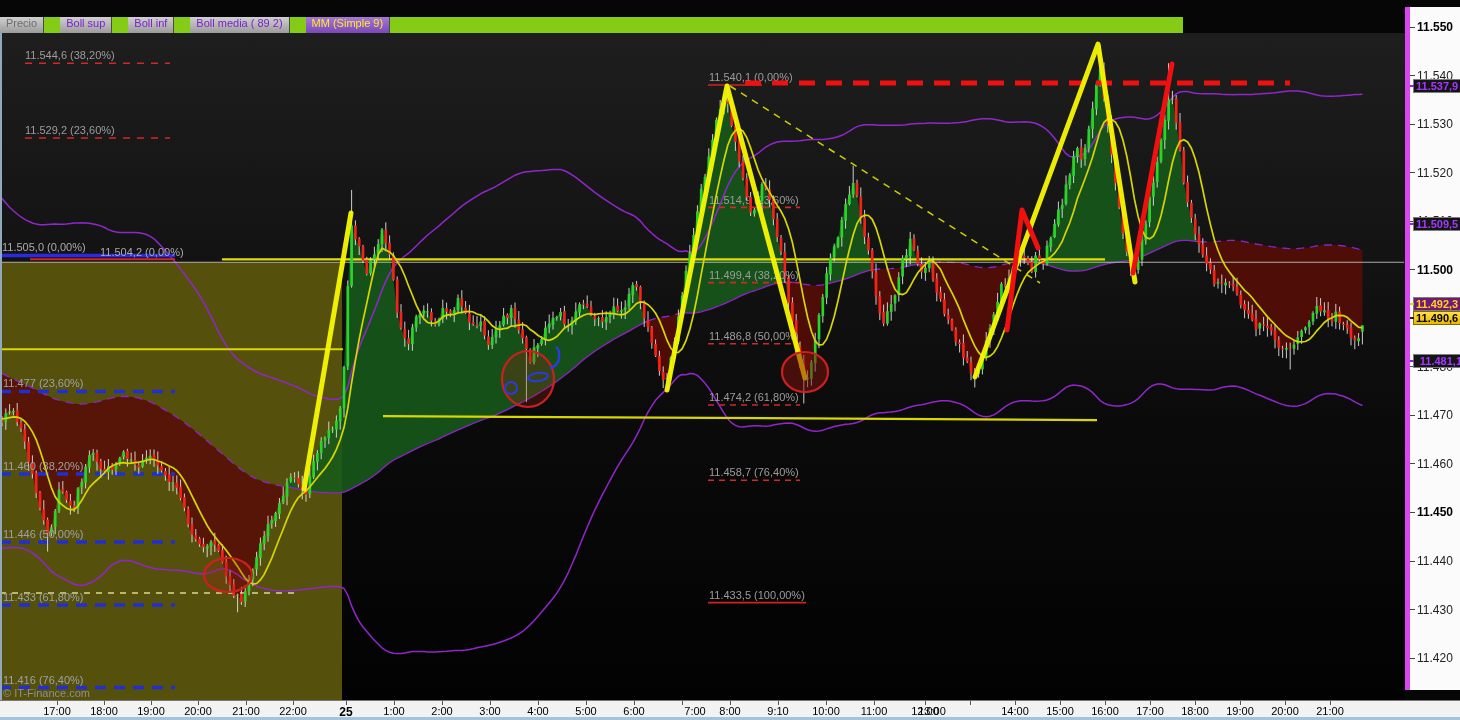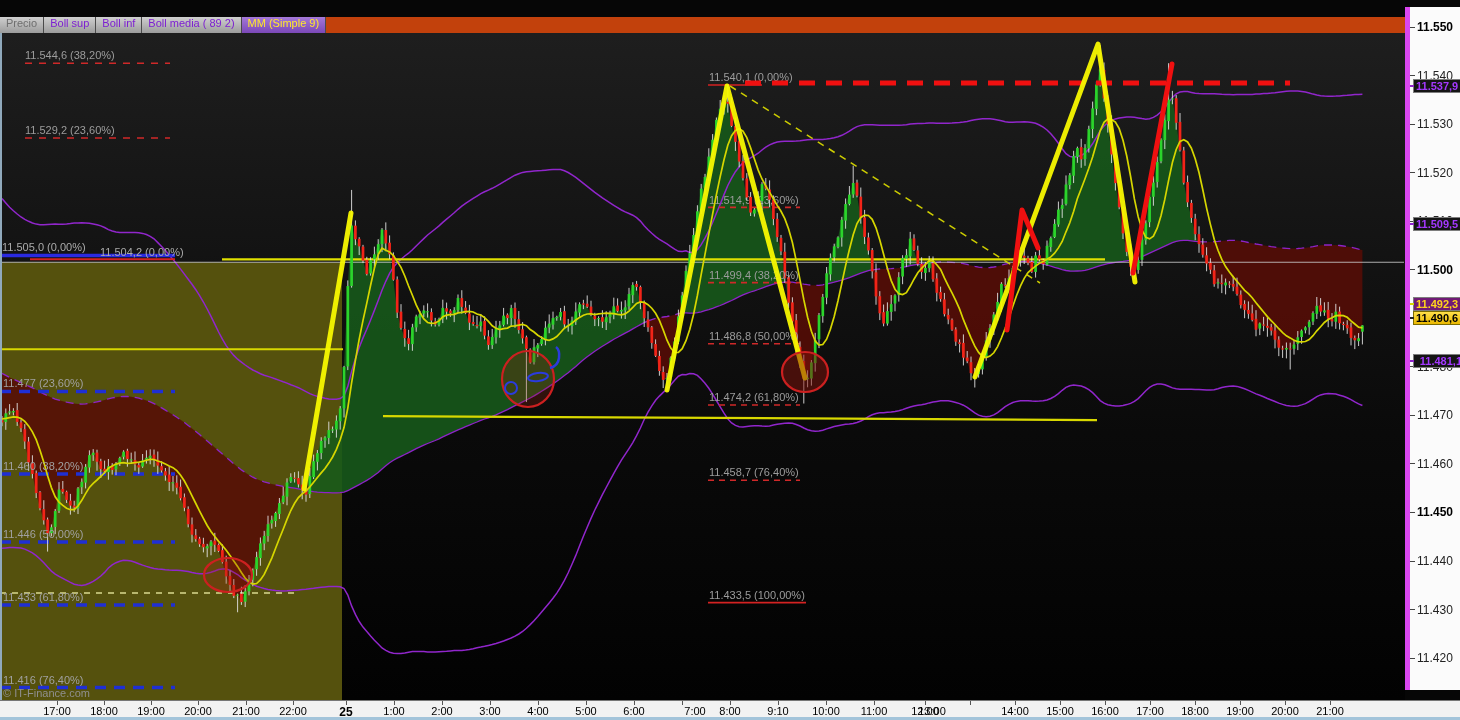--- a/index.html
+++ b/index.html
@@ -5,21 +5,21 @@
   html,body{margin:0;padding:0;background:#000;}
   #app{position:relative;width:1460px;height:720px;overflow:hidden;background:#060606;font-family:"Liberation Sans",sans-serif;}
   #titlebar{position:absolute;left:0;top:0;width:1460px;height:17px;background:linear-gradient(#dcecf7,#aecbe0);display:flex;align-items:center;font:bold 12.5px "Liberation Sans",sans-serif;color:#000;z-index:20;}
   #titlebar .sp{margin-left:18px;white-space:nowrap;}
   #cdl-icon{width:14px;height:13px;margin-left:6px;position:relative;}
   #cdl-icon .c1{position:absolute;left:1px;top:4px;width:4px;height:7px;background:#cc2222;border:1px solid #333;}
   #cdl-icon .c2{position:absolute;left:8px;top:1px;width:4px;height:10px;background:#33cc33;border:1px solid #333;}
   #cdl-icon .w1{position:absolute;left:3px;top:1px;width:1px;height:14px;background:#444;}
   #cdl-icon .w2{position:absolute;left:10px;top:-1px;width:1px;height:15px;background:#444;}
   #brand{margin-left:auto;margin-right:6px;font:bold 12.5px "Liberation Sans",sans-serif;}
-  #indbar{position:absolute;left:0;top:17px;width:1405px;height:16px;background:#c2410c;z-index:20;display:flex;}
+  #indbar{position:absolute;left:0;top:17px;width:1183px;height:16px;background:#84cc16;z-index:20;display:flex;gap:16px;}
   .indseg{height:16px;line-height:16px;padding:0 6px;background:linear-gradient(#cfcfcf,#9c9c9c);border-right:1px solid #4a4a4a;font:11px "Liberation Sans",sans-serif;white-space:nowrap;}
   .indseg.mm{background:linear-gradient(#a478d8,#7b48b8);}
   #chart{position:absolute;left:0;top:0;z-index:1;}
   #leftedge{position:absolute;left:0;top:17px;width:2px;height:683px;background:#90a9bc;z-index:4;}
   #paxis{position:absolute;left:1405px;top:7px;width:55px;height:683px;background:#fbfbfb;border-left:5px solid #d946ef;z-index:10;}
   .pdash{position:absolute;left:0;width:5px;height:1px;background:#444;}
   .ptick{position:absolute;left:7px;font:12px "Liberation Sans",sans-serif;color:#222;white-space:nowrap;}
   .ptick.b{font-weight:bold;color:#000;}
   .badge{position:absolute;left:3px;width:50px;height:14px;font:bold 11px/13px "Liberation Sans",sans-serif;padding-left:2px;box-sizing:border-box;border:1px solid #7d7d7d;white-space:nowrap;}
   .badge.purple{background:#151515;color:#a438ff;}

